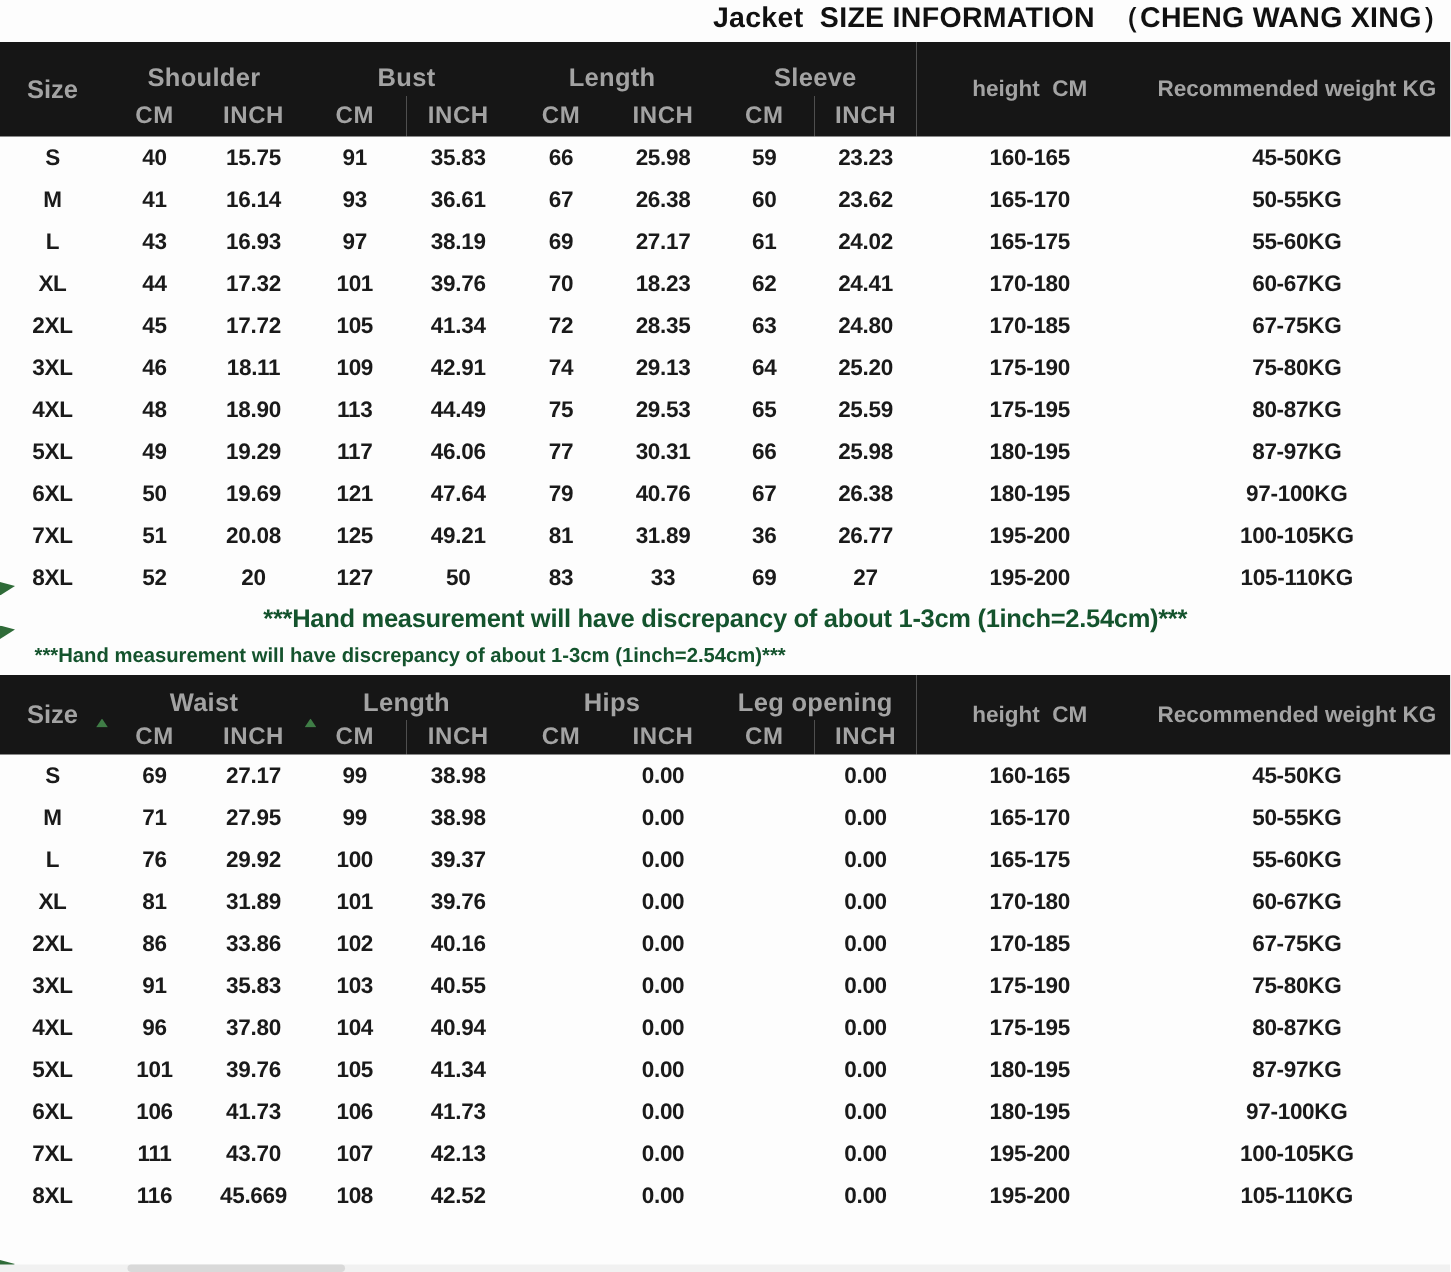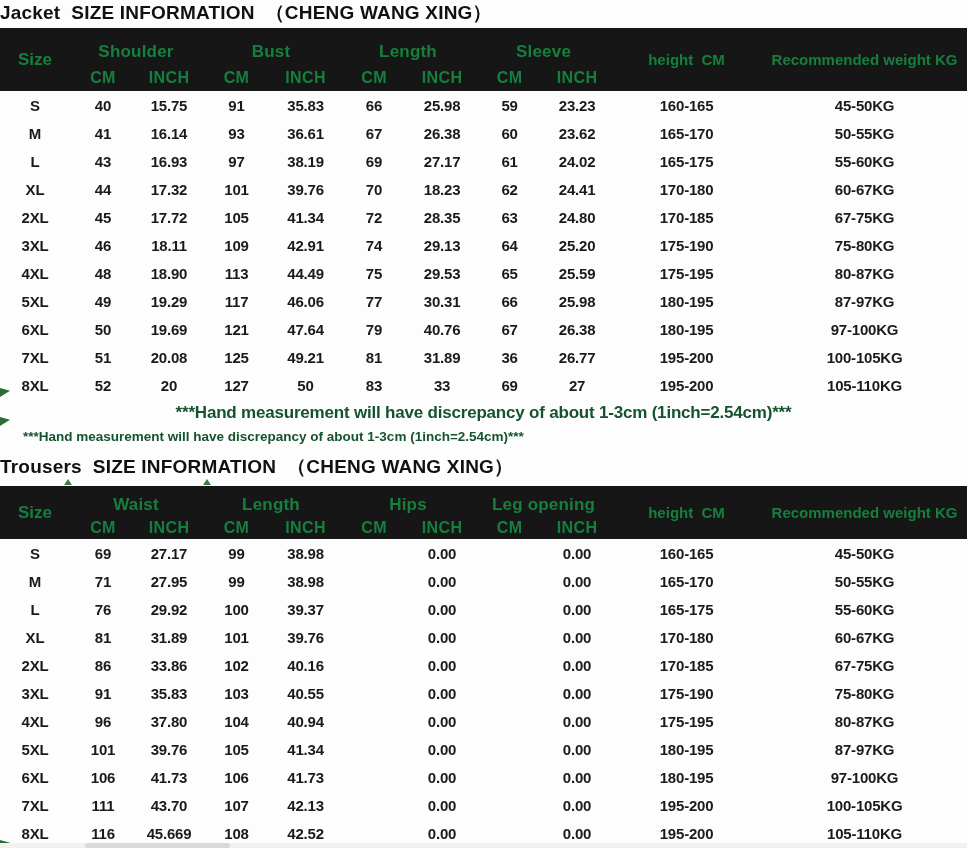--- a/index.html
+++ b/index.html
@@ -1,23 +1,23 @@
 <!DOCTYPE html>
 <html><head>
 <meta charset="utf-8">
 <style>
   html,body{margin:0;padding:0;}
   body{background:#ffffff;font-family:"Liberation Sans",sans-serif;}
   .sheet{position:relative;width:967px;height:848px;background:#fdfdfd;overflow:hidden;
          color:#151515;}
-  .table-title{height:28px;line-height:26px;text-align:left;font-size:19px;font-weight:700;
+  .table-title{height:28px;line-height:26px;text-align:right;font-size:19px;font-weight:700;
                letter-spacing:.2px;white-space:pre;color:#111;}
   .title2{height:36px;line-height:34px;}
   table.size-table{border-collapse:collapse;table-layout:fixed;width:967px;}
-  table.size-table th{background:#161616;color:#15803d;font-weight:700;padding:0;}
+  table.size-table th{background:#161616;color:#a3a3a3;font-weight:700;padding:0;}
   th.size-head{font-size:17px;}
   th.group-head{font-size:17px;letter-spacing:.2px;}
   th.unit-head{font-size:16px;letter-spacing:.4px;}
   th.height-head{font-size:15px;white-space:pre;}
   th.weight-head{font-size:15px;}
   .t-jacket thead tr.r1 th{height:34px;vertical-align:bottom;padding-bottom:2px;}
   .t-jacket thead tr.r1 th[rowspan]{vertical-align:middle;padding-bottom:0;}
   .t-jacket thead tr.r2 th{height:27px;vertical-align:middle;}
   .t-trousers thead tr.r1 th{height:29px;vertical-align:bottom;padding-bottom:1px;}
   .t-trousers thead tr.r1 th[rowspan]{vertical-align:middle;padding-bottom:0;}
@@ -220,21 +220,20 @@
           <td>27</td>
           <td>195-200</td>
           <td>105-110KG</td>
         </tr>
       </tbody>
     </table>
 
   <div class="note note-primary">***Hand measurement will have discrepancy of about 1-3cm (1inch=2.54cm)***</div>
   <div class="note note-secondary">***Hand measurement will have discrepancy of about 1-3cm (1inch=2.54cm)***</div>
 
-  <div class="table-title title2">Trousers  SIZE INFORMATION  （CHENG WANG XING）</div>
 
   <table class="size-table t-trousers">
     <colgroup>
       <col style="width:70px">
         <col style="width:66px">
         <col style="width:66px">
       <col style="width:69px">
         <col style="width:69px">
         <col style="width:68px">
       <col style="width:68px">

